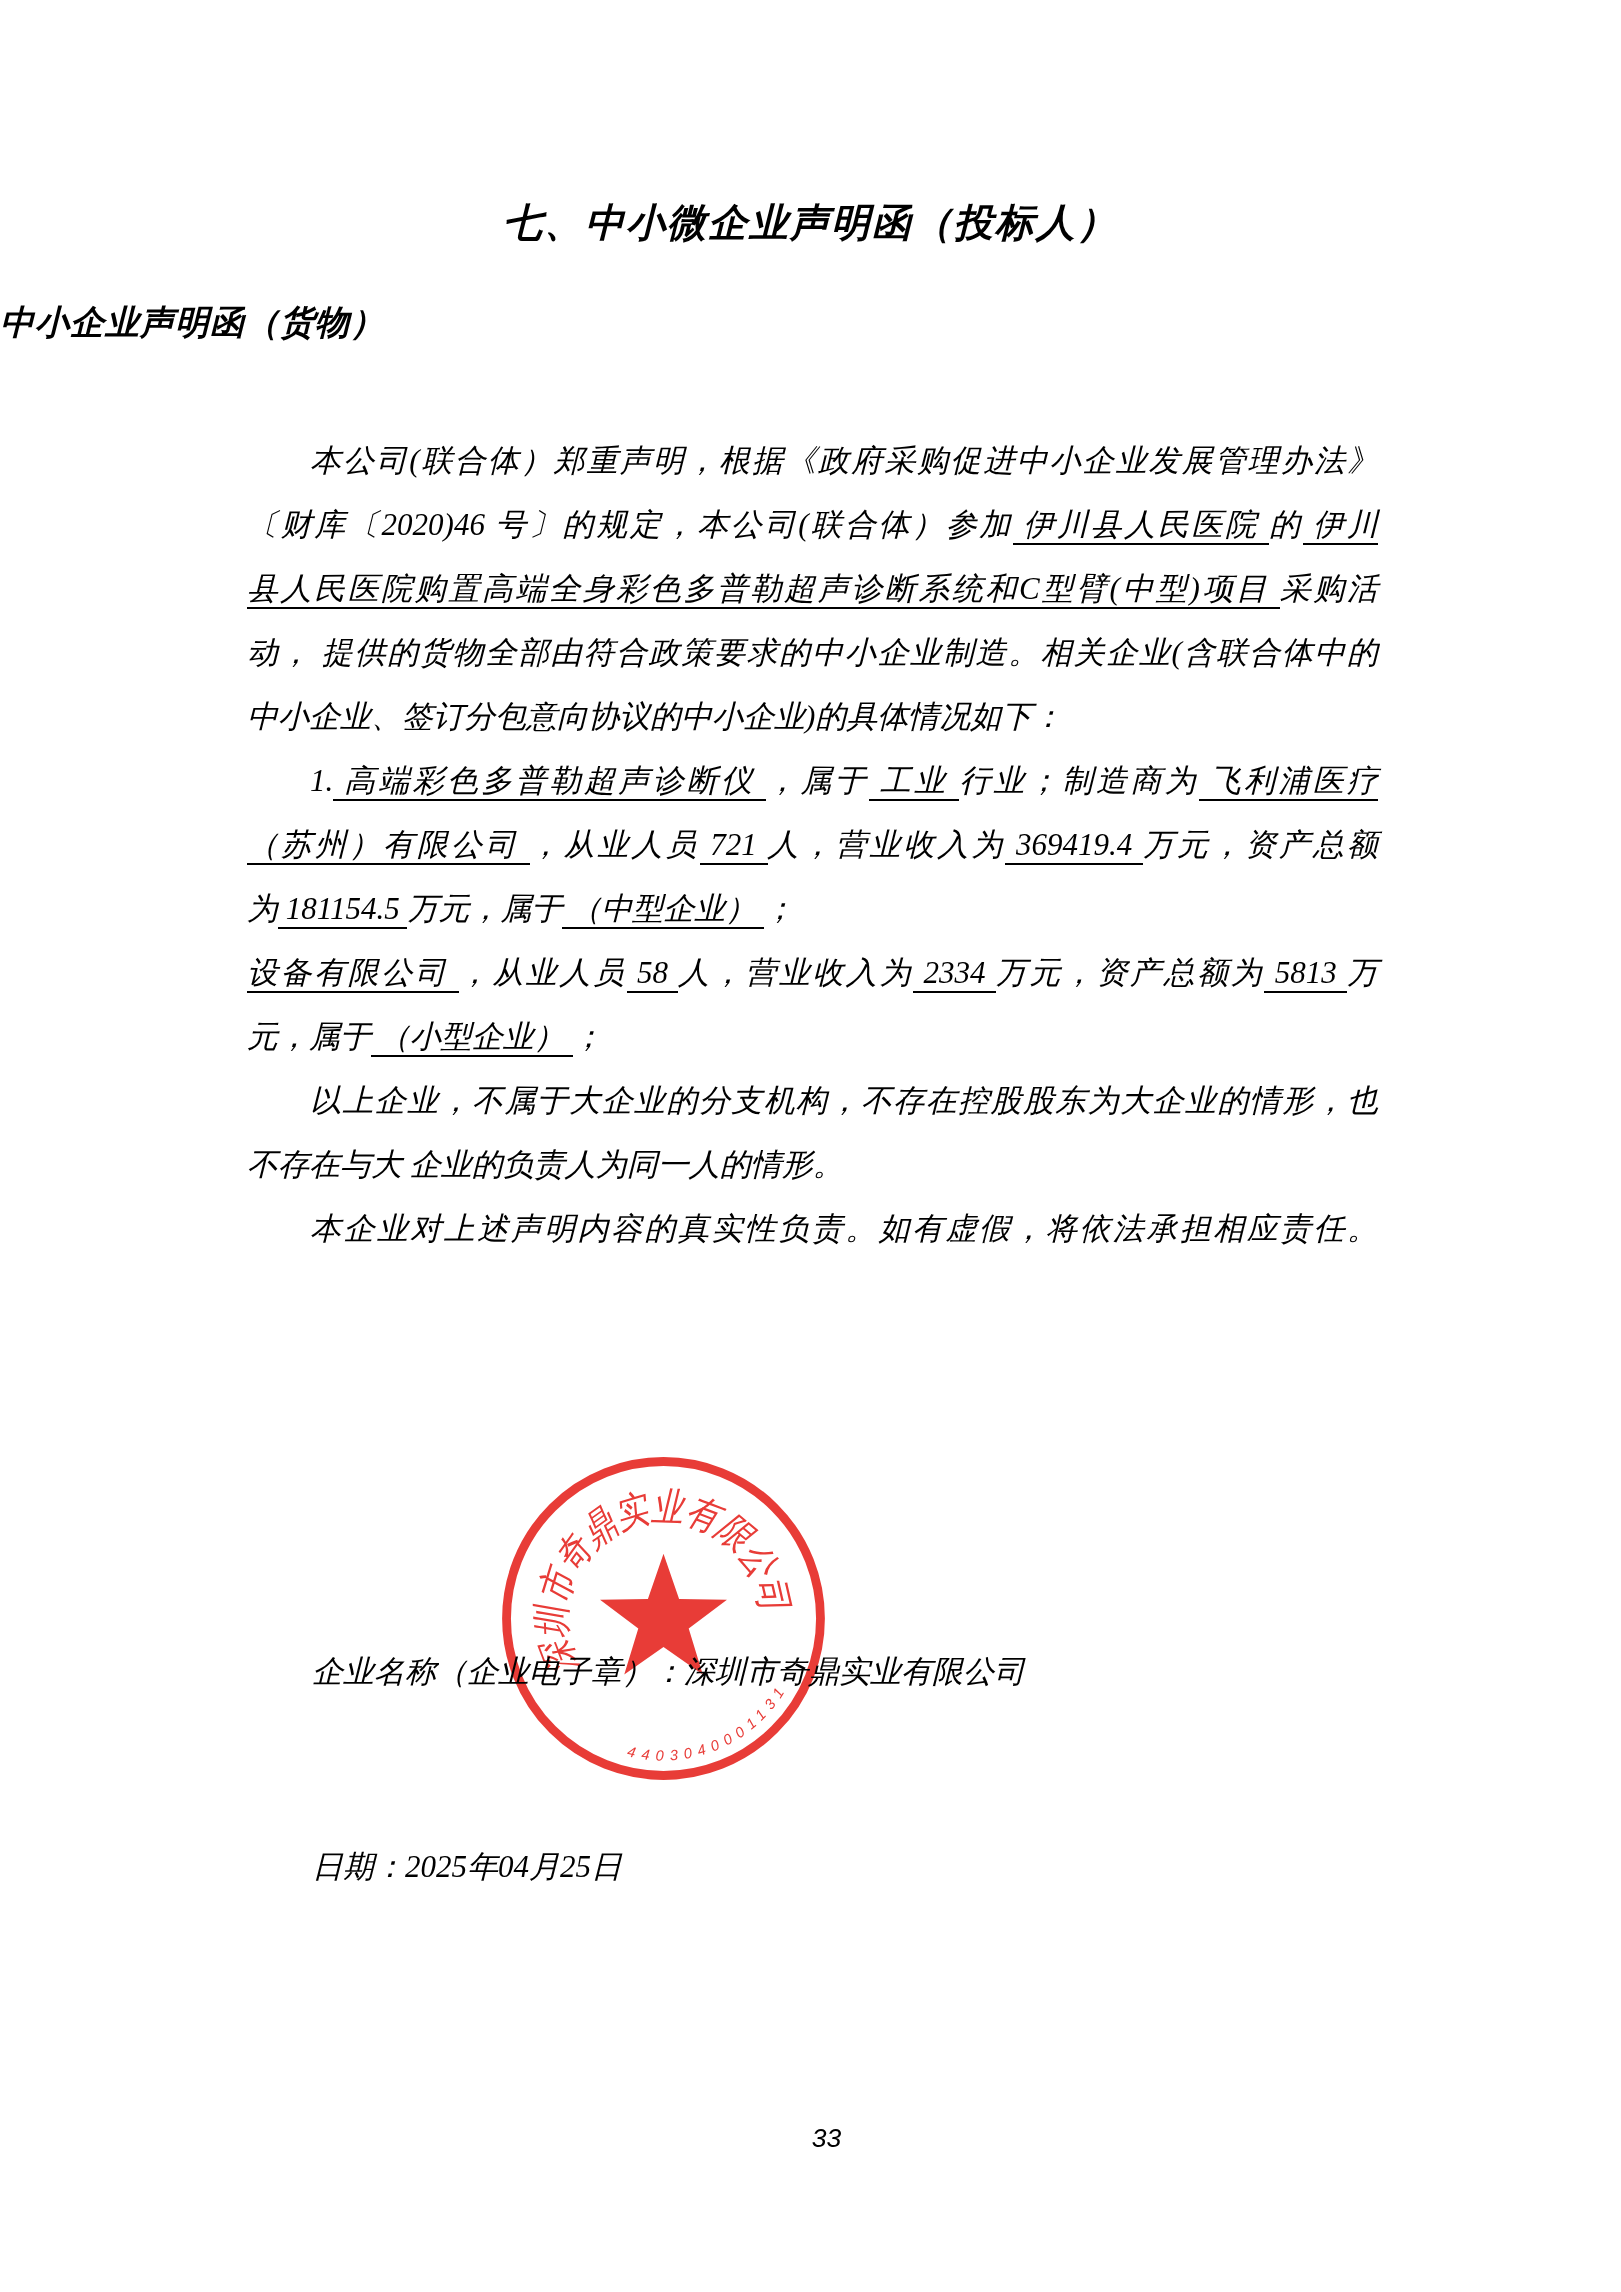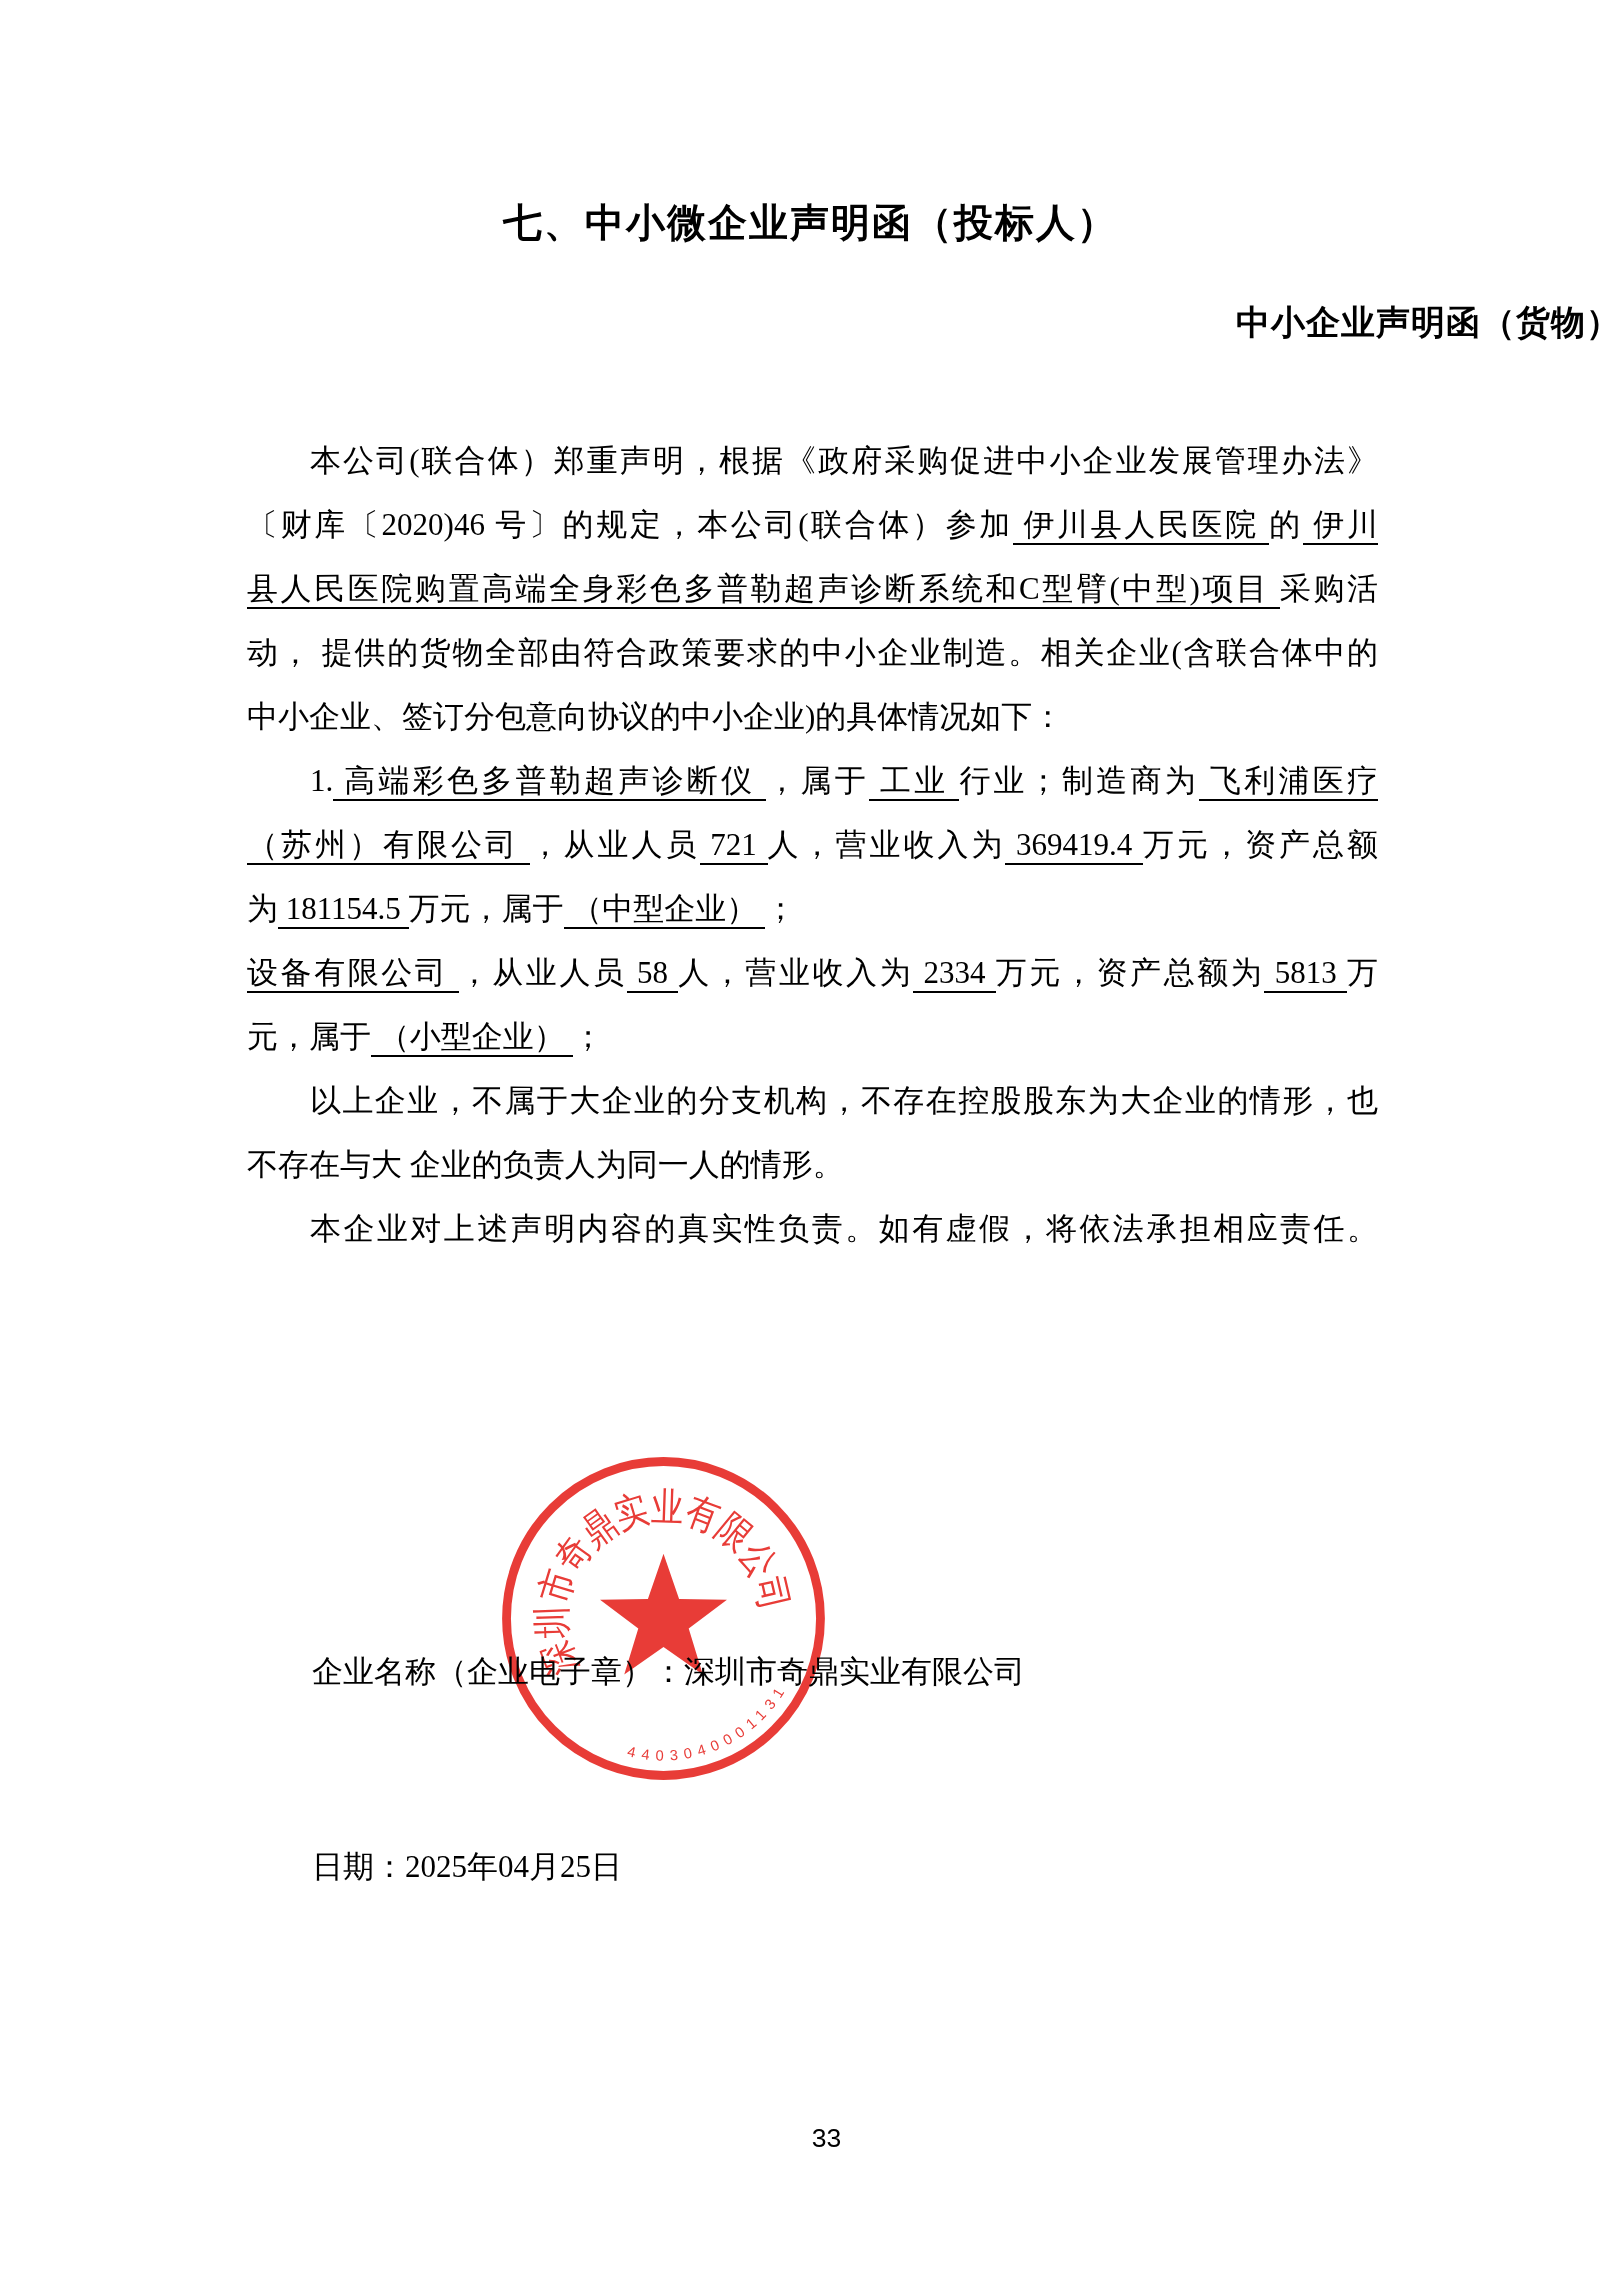--- a/index.html
+++ b/index.html
@@ -1,28 +1,29 @@
 <!DOCTYPE html>
 <html style="--seal: #e62b26;"><head>
 <meta charset="utf-8">
 <style>
   html,body { margin:0; padding:0; background:#888; }
   .page {
     position:relative; width:1621px; height:2293px; margin:0 auto;
     background:#ffffff; color:#000;
     font-family:"Liberation Serif","DejaVu Serif",serif;
     overflow:hidden;
+    font-style:italic;
   }
   .doc-title {
     position:absolute; top:196px; left:0; width:100%;
     text-align:center; font-size:39px; font-weight:bold; letter-spacing:2px;
   }
   .doc-subtitle {
     position:absolute; top:300px; left:0; width:100%;
-    text-align:right; font-size:34px; font-weight:bold; letter-spacing:1px;
+    text-align:left; font-size:34px; font-weight:bold; letter-spacing:1px;
   }
   .body-text {
     position:absolute; top:429px; left:247px; width:1131px;
     font-size:31px; line-height:64px;
   }
   .line { text-align:justify; text-justify:inter-ideograph; white-space:pre-wrap; }
   .line.indent { text-indent:63px; }
   .line.just { text-align-last:justify; }
   .u { border-bottom:2px solid #000; padding-bottom:1px; }
   .signature {

